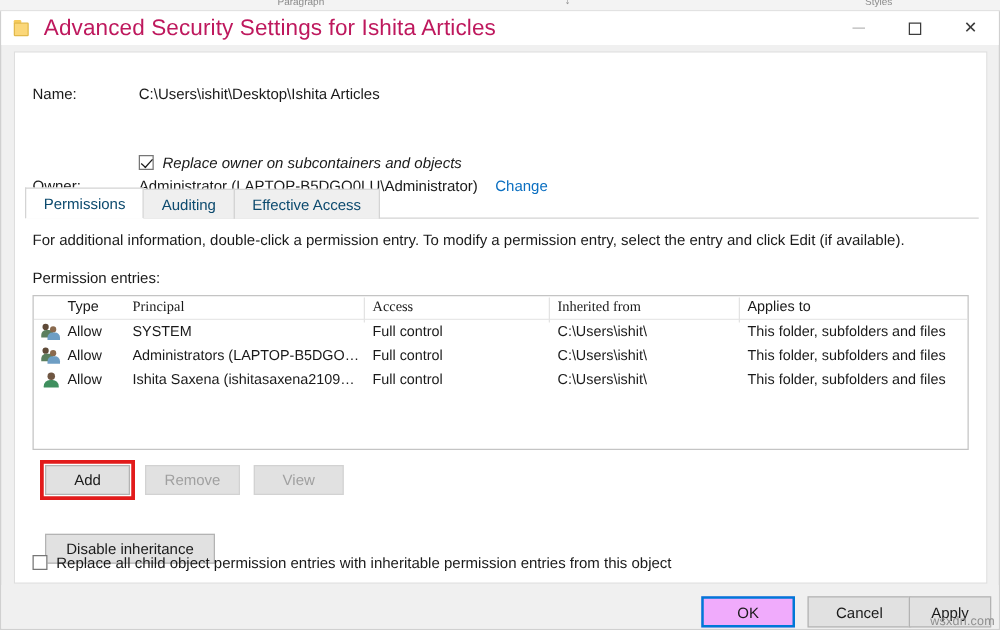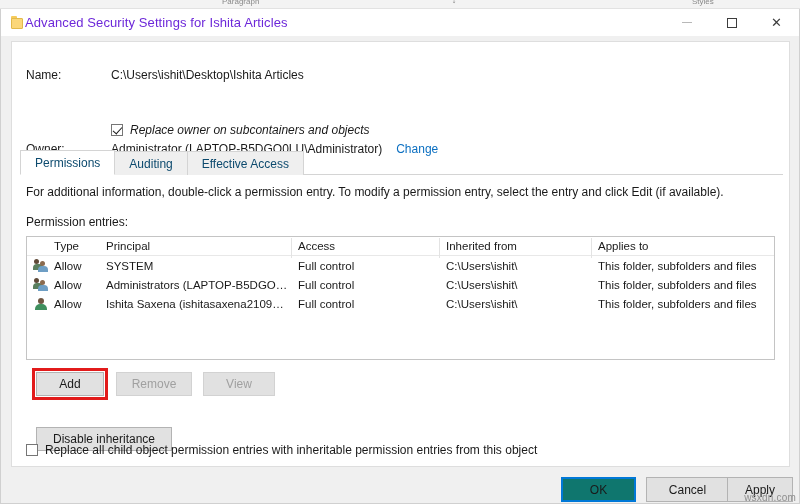--- a/index.html
+++ b/index.html
@@ -76,22 +76,23 @@
     border: 1px solid #e2b94a;
     border-radius: 1px;
   }
   .title-icon .folder-tab {
     position: absolute; left: 1px; top: 0px;
     width: 6px; height: 3px;
     background: #f6cb5c;
     border-radius: 1px 1px 0 0;
   }
   .title-text {
-    font-size: 13px;
-    color: #6d28d9;
+    margin-left: 10px;
+    font-size: 18px;
+    color: #be185d;
     letter-spacing: 0.1px;
     white-space: nowrap;
   }
   .win-controls {
     margin-left: auto;
     display: flex;
     height: 27px;
   }
   .win-btn {
     width: 45px; height: 27px;
@@ -244,21 +245,21 @@
     color: #1a1a1a;
   }
   .c-icon  { flex: 0 0 27px; display: flex; justify-content: center; align-items: center; }
   .c-type  { flex: 0 0 52px; }
   .c-prin  { flex: 0 0 192px; overflow: hidden; white-space: nowrap; }
   .c-acc   { flex: 0 0 148px; }
   .c-inh   { flex: 0 0 152px; }
   .c-app   { flex: 1 1 auto; white-space: nowrap; }
   .lb-header .c-prin,
   .lb-header .c-acc,
-  .lb-header .c-inh { position: relative; }
+  .lb-header .c-inh { position: relative; font-family: Liberation Serif, serif; }
   .lb-header .c-acc::before,
   .lb-header .c-inh::before,
   .lb-header .c-app::before {
     content: "";
     position: absolute;
     left: -7px; top: -2px;
     width: 1px; height: 20px;
     background: #e3e3e3;
   }
   .lb-header .c-app { position: relative; }
@@ -348,21 +349,21 @@
   .footer {
     position: absolute;
     left: 0; bottom: 0;
     width: 798px;
     height: 35px;
     background: #f0f0f0;
   }
   .footer .btn { height: 25px; position: absolute; top: 9px; }
   .btn-ok {
     left: 560px; width: 75px;
-    background: #0f766e;
+    background: #f0abfc;
     border: 2px solid #0078d7;
   }
   .btn-cancel { left: 645px; width: 83px; }
   .btn-apply  { left: 726px; width: 66px; }
 
   .watermark {
     position: absolute;
     right: 4px; bottom: 1px;
     font-size: 10px;
     color: #8e8e8e;

